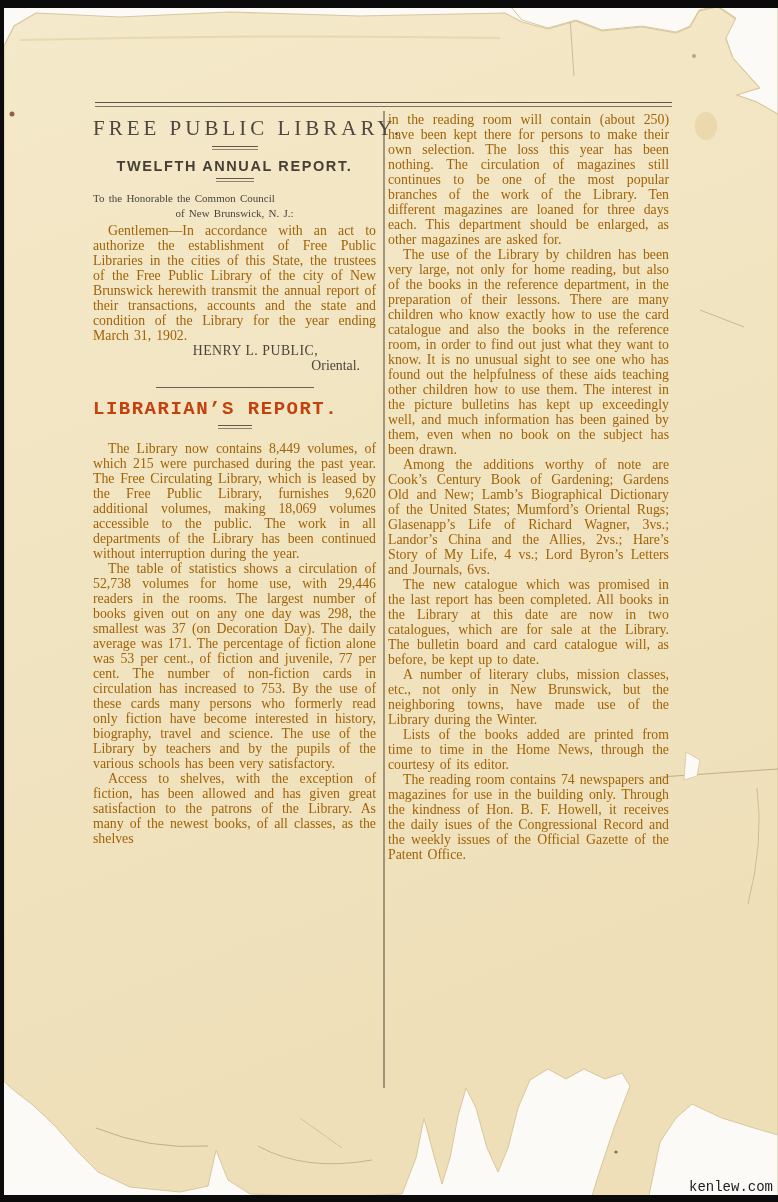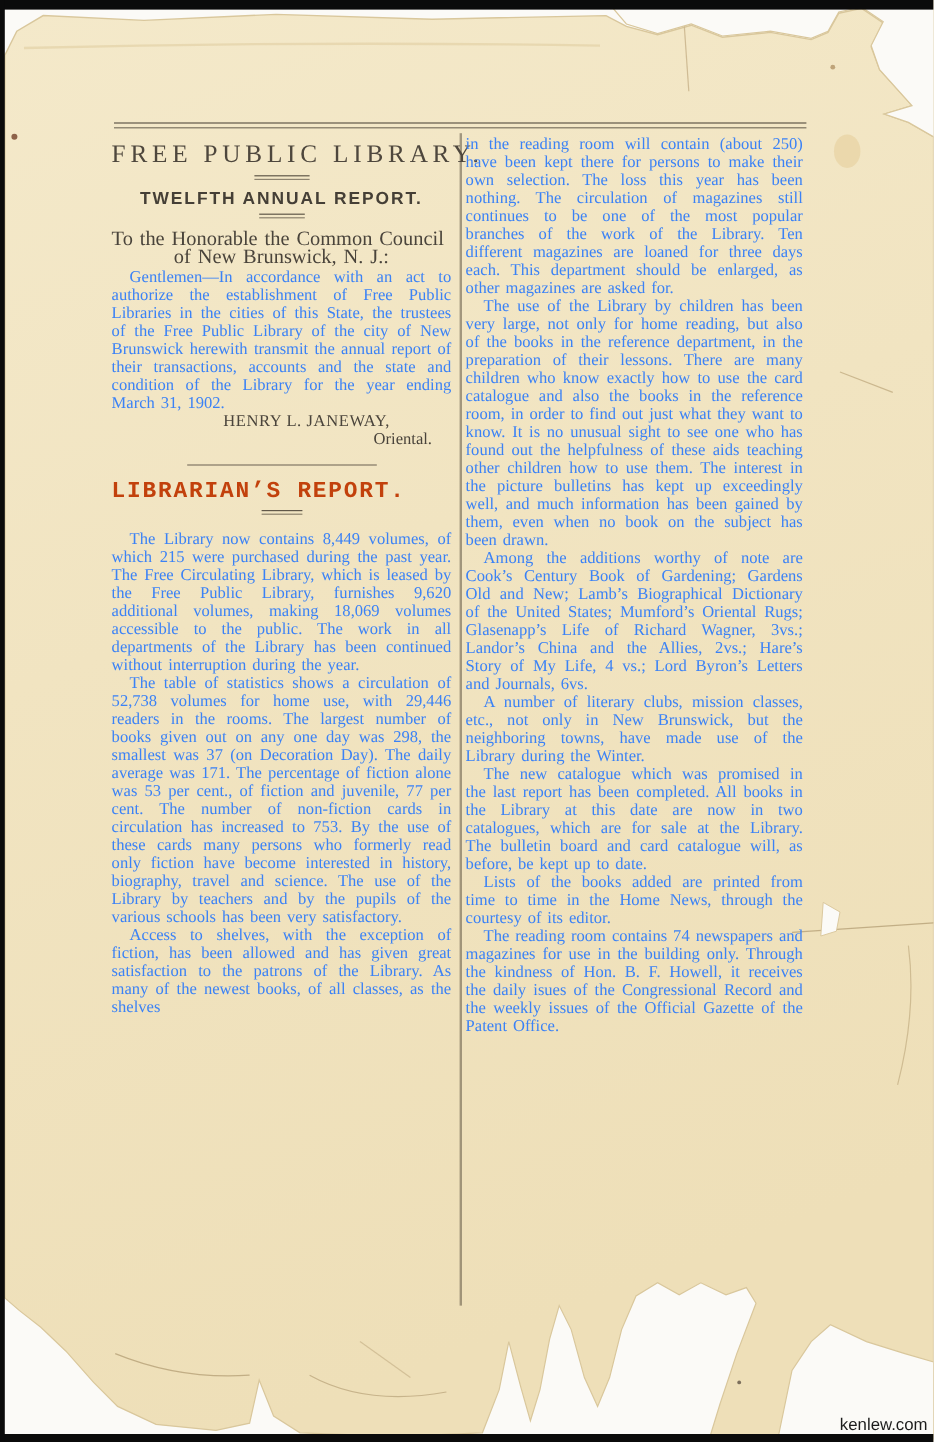--- a/index.html
+++ b/index.html
@@ -30,21 +30,21 @@
 
   .col{position:absolute;top:112px;z-index:4;color:#4a443b;}
   .col-left{left:93px;width:283px;}
   .col-right{left:388px;width:281px;}
 
   .body-text p{
     margin:0;padding:0;
     font-size:13.8px;line-height:15px;
     text-align:justify;text-indent:15px;
     word-spacing:1.5px;
-    color:#3b82f6;
+    color:#a16207;
   }
   .col-right .body-text p:first-child{text-indent:0;}
 
   .masthead-title{
     margin:4px 0 0 0;text-align:center;
     font-family:"Liberation Serif",serif;font-weight:400;
     font-size:21px;letter-spacing:4px;color:#4e473d;white-space:nowrap;
   }
   .masthead-sub{
     margin:0;text-align:center;
@@ -60,30 +60,30 @@
     width:46px;height:2px;margin:5px auto 8px auto;
     border-top:1.4px solid rgba(72,64,52,.85);
     border-bottom:1px solid rgba(72,64,52,.6);
   }
   .rule-sm.narrow{width:38px;margin:4px auto 9px auto;}
   .rule-sm.tiny{width:34px;margin:5px auto 12px auto;}
   .rule-long{
     width:158px;height:1px;margin:14px auto 9px auto;
     border-top:1.4px solid rgba(72,64,52,.8);
   }
-  .salutation{font-size:17px;line-height:15px;word-spacing:1.5px;margin-bottom:2px;}
+  .salutation{font-size:11px;line-height:15px;word-spacing:1.5px;margin-bottom:2px;}
   .salutation .l1{text-align:left;}
   .salutation .l2{text-align:center;}
   .signature{font-size:13.8px;line-height:15px;}
   .signature .sig-name{text-align:center;padding-left:42px;letter-spacing:.5px;}
   .signature .sig-title{text-align:right;padding-right:16px;}
 
   .watermark{
     position:absolute;right:5px;top:1179px;z-index:8;
-    font-family:Liberation Sans, sans-serif;font-size:14px;color:#1c1c1c;
+    font-family:Liberation Mono, monospace;font-size:14px;color:#1c1c1c;
   }
 </style>
 </head>
 <body>
 
 <div class="layer" style="z-index:1;">
   <svg width="778" height="1202" viewBox="0 0 778 1202">
     <defs>
       <linearGradient id="paperg" x1="0" y1="0" x2="0.25" y2="1">
         <stop offset="0" stop-color="#f4e9ca"></stop>
@@ -125,42 +125,42 @@
   <div class="salutation">
     <div class="l1">To the Honorable the Common Council</div>
     <div class="l2">of New Brunswick, N. J.:</div>
   </div>
 
   <div class="body-text">
       <p>Gentlemen—In accordance with an act to authorize the establishment of Free Public Libraries in the cities of this State, the trustees of the Free Public Library of the city of New Brunswick herewith transmit the annual report of their transactions, accounts and the state and condition of the Library for the year ending March 31, 1902.</p>
     </div>
 
   <div class="signature">
-    <div class="sig-name">HENRY L. JANEWAY,</div>
+    <div class="sig-name">HENRY L. PUBLIC,</div>
     <div class="sig-title">Oriental.</div>
   </div>
 
   <div class="rule-long"></div>
   <div class="section-heading">LIBRARIAN’S REPORT.</div>
   <div class="rule-sm tiny"></div>
 
   <div class="body-text">
       <p>The Library now contains 8,449 volumes, of which 215 were purchased during the past year.  The Free Circulating Library, which is leased by the Free Public Library, furnishes 9,620 additional volumes, making 18,069 volumes accessible to the public. The work in all departments of the Library has been continued without interruption during the year.</p>
       <p>The table of statistics shows a circulation of 52,738 volumes for home use, with 29,446 readers in the rooms. The largest number of books given out on any one day was 298, the smallest was 37 (on Decoration Day).  The daily average was 171.  The percentage of fiction alone was 53 per cent., of fiction and juvenile, 77 per cent. The number of non-fiction cards in circulation has increased to 753.  By the use of these cards many persons who formerly read only fiction have become interested in history, biography, travel and science.  The use of the Library by teachers and by the pupils of the various schools has been very satisfactory.</p>
       <p>Access to shelves, with the exception of fiction, has been allowed and has given great satisfaction to the patrons of the Library.  As many of the newest books, of all classes, as the shelves</p>
     </div>
 </div>
 
 <div class="col col-right">
   <div class="body-text">
       <p>in the reading room will contain (about 250) have been kept there for persons to make their own selection. The loss this year has been nothing. The circulation of magazines still continues to be one of the most popular branches of the work of the Library. Ten different magazines are loaned for three days each.  This department should be enlarged, as other magazines are asked for.</p>
       <p>The use of the Library by children has been very large, not only for home reading, but also of the books in the reference department, in the preparation of their lessons.  There are many children who know exactly how to use the card catalogue and also the books in the reference room, in order to find out just what they want to know.  It is no unusual sight to see one who has found out the helpfulness of these aids teaching other  children how to use them.  The interest in the picture bulletins has kept up exceedingly well, and much information has been gained by them, even when no book on the subject has been drawn.</p>
       <p>Among the additions worthy of note are Cook’s Century Book of Gardening; Gardens Old and New; Lamb’s Biographical Dictionary of the United States;  Mumford’s Oriental Rugs; Glasenapp’s Life of Richard Wagner, 3vs.; Landor’s China and the Allies, 2vs.;  Hare’s Story of My Life, 4 vs.; Lord Byron’s Letters and Journals, 6vs.</p>
+      <p>The new catalogue which was promised in the last report has been completed.  All books in the Library at this date are now  in two catalogues, which are for sale at the Library.  The bulletin board and card catalogue will, as before, be kept up to date.</p>
       <p>A number of literary clubs, mission classes, etc., not only in New Brunswick, but the neighboring towns, have made use of the Library during the Winter.</p>
-      <p>The new catalogue which was promised in the last report has been completed.  All books in the Library at this date are now  in two catalogues, which are for sale at the Library.  The bulletin board and card catalogue will, as before, be kept up to date.</p>
       <p>Lists of the books added are printed from time to time in the Home News, through the courtesy of its editor.</p>
       <p>The reading room contains 74 newspapers and magazines for use in the building only.  Through the kindness of Hon. B. F. Howell, it receives the daily isues of the Congressional Record and the weekly issues of the Official Gazette of the Patent Office.</p>
     </div>
 </div>
 
 <div class="layer" style="z-index:5;">
   <svg width="778" height="1202" viewBox="0 0 778 1202">
 
     <path d="M505 0 L522 20 L548 28 L576 20 L602 30 L642 26 L676 32 L690 26
          L699 10 L718 6 L736 18 L726 38 L733 58 L760 88

